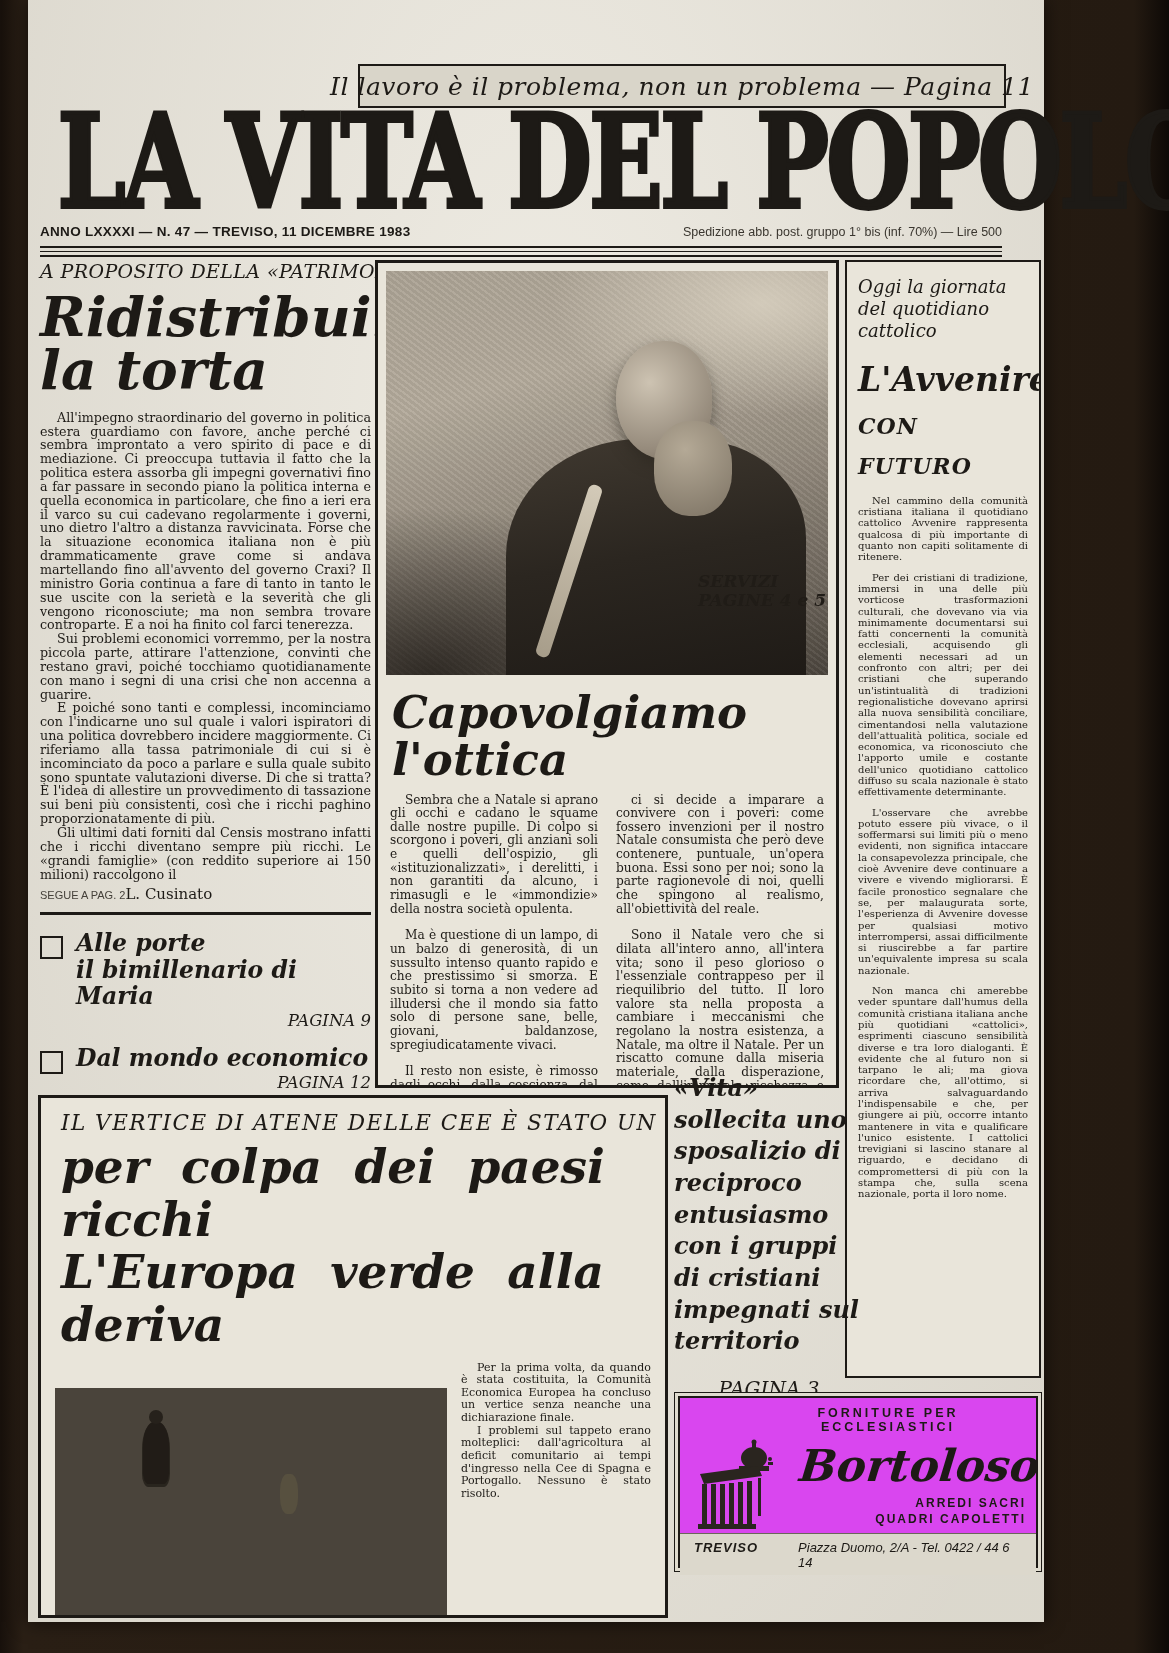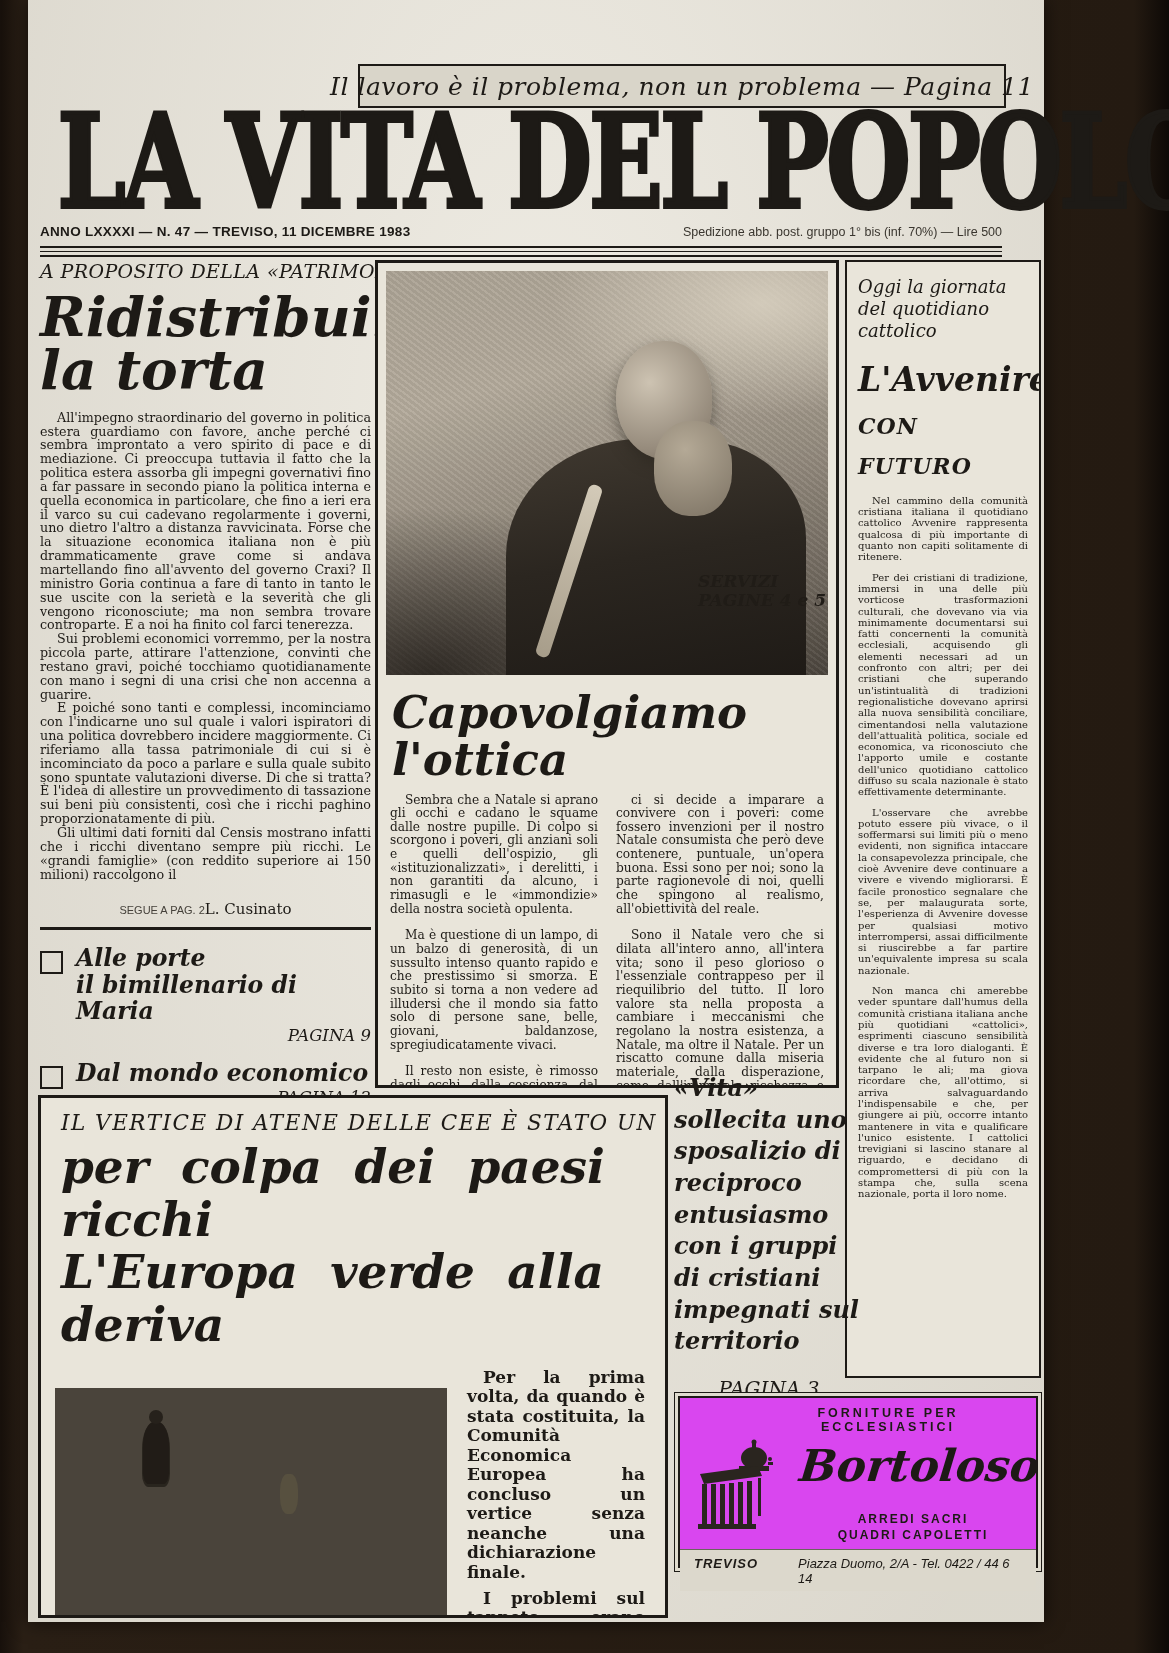--- a/index.html
+++ b/index.html
@@ -37,21 +37,21 @@
   .dateline .dl-right{font-size:12.5px;color:#3a362f;}
   .header-rule{
     position:absolute;left:12px;top:246px;width:962px;height:11px;
     background:repeating-linear-gradient(to bottom,#1d1a16 0 1.6px,transparent 1.6px 4.6px);
   }
   
   .col-left{position:absolute;left:12px;top:260px;width:331px;}
   .lead-kicker{font-style:italic;font-size:19px;letter-spacing:.4px;white-space:nowrap;}
   .lead-title{font-style:italic;font-weight:bold;font-size:55px;line-height:.97;margin:8px 0 14px;}
   .lead-body p{margin:0;text-align:justify;font-size:12.7px;line-height:1.09;text-indent:17px;}
-  .segue-row{display:flex;justify-content:center;align-items:baseline;margin-top:19px;}
+  .segue-row{display:flex;justify-content:flex-start;align-items:baseline;margin-top:4px;}
   .segue-row .segue{font-family:"Liberation Sans","DejaVu Sans",sans-serif;font-size:11px;color:#45413a;}
   .segue-row .byline{font-size:15px;}
   .left-divider{border-top:3px solid #1d1a16;margin:9px 0 2px;}
   .index-item{display:grid;grid-template-columns:36px 1fr;margin-top:15px;}
   .index-check{width:19px;height:19px;border:2.5px solid #1d1a16;margin-top:6px;background:transparent;}
   .index-title{font-style:italic;font-weight:bold;font-size:23.5px;line-height:1.13;}
   .index-page{font-style:italic;font-size:16.5px;text-align:right;margin-top:1px;}
   
   .box-center{
     position:absolute;left:347px;top:260px;width:464px;height:828px;box-sizing:border-box;
@@ -102,38 +102,38 @@
       repeating-linear-gradient(72deg, rgba(226,216,196,.28) 0 1.5px, rgba(0,0,0,0) 1.5px 8px),
       repeating-linear-gradient(-28deg, rgba(210,200,180,.18) 0 1px, rgba(0,0,0,0) 1px 9px),
       linear-gradient(180deg,#90897d 0%,#6f6必85e 20%,#554e45 45%,#3a342c 75%,#2c2721 100%);
     background-color:#4a443b;
   }
   .ph2-fig1{position:absolute;left:88px;top:34px;width:26px;height:62px;border-radius:40% 40% 20% 20%;
     background:#211c17;box-shadow:0 2px 0 1px rgba(20,16,12,.6);}
   .ph2-fig1:before{content:"";position:absolute;left:6px;top:-12px;width:14px;height:14px;border-radius:50%;background:#26211b;}
   .ph2-fig2{position:absolute;left:225px;top:86px;width:18px;height:40px;border-radius:40%;background:#57503f;}
   .europa-text{flex:1;}
-  .europa-text p{margin:6px;text-align:justify;font-size:17px;line-height:1.15;text-indent:16px;font-weight:bold;}
+  .europa-text p{margin:0;text-align:justify;font-size:11px;line-height:1.15;text-indent:16px;}
   
   .vita{position:absolute;left:646px;top:1072px;width:190px;}
   .vita-text{font-style:italic;font-weight:bold;font-size:24px;line-height:1.32;}
   .vita-page{font-style:italic;font-size:20px;text-align:center;margin-top:20px;}
   
   .ad{position:absolute;left:646px;top:1392px;width:368px;height:180px;box-sizing:border-box;
     border:1.5px solid #1d1a16;padding:3px;background:#e0dccf;}
   .ad-inner{border:2.5px solid #1d1a16;background:#d946ef;height:100%;box-sizing:border-box;
     display:flex;flex-direction:column;padding:8px 10px 0;}
   .ad-top{font-family:"Liberation Sans","DejaVu Sans",sans-serif;font-weight:bold;font-size:12.5px;
     letter-spacing:3px;text-align:center;margin-left:60px;}
   .ad-mid{position:relative;flex:1;}
   .ad-building{position:absolute;left:2px;top:2px;}
   .ad-brand{margin-left:110px;text-align:center;font-style:italic;font-weight:bold;font-size:44px;
     font-family:"DejaVu Serif","Liberation Serif",serif;transform:skewX(-6deg);margin-top:6px;}
-  .ad-lines{margin-left:110px;text-align:center;font-family:"Liberation Sans","DejaVu Sans",sans-serif;
-    font-weight:bold;font-size:12px;letter-spacing:2px;line-height:1.35;margin-top:20px;}
+  .ad-lines{margin-left:110px;text-align:right;font-family:"Liberation Sans","DejaVu Sans",sans-serif;
+    font-weight:bold;font-size:12px;letter-spacing:2px;line-height:1.35;margin-top:4px;}
   .ad-bottom{border-top:1.5px solid #6b665c;margin:6px -10px 0;padding:6px 14px 5px;
     font-family:"Liberation Sans","DejaVu Sans",sans-serif;font-style:italic;font-size:13px;
     display:flex;gap:40px;align-items:baseline;background:#dcd8cc;}
   .ad-city{font-weight:bold;letter-spacing:1px;}
 </style>
 </head>
 <body>
 
 <div class="paper">
 

